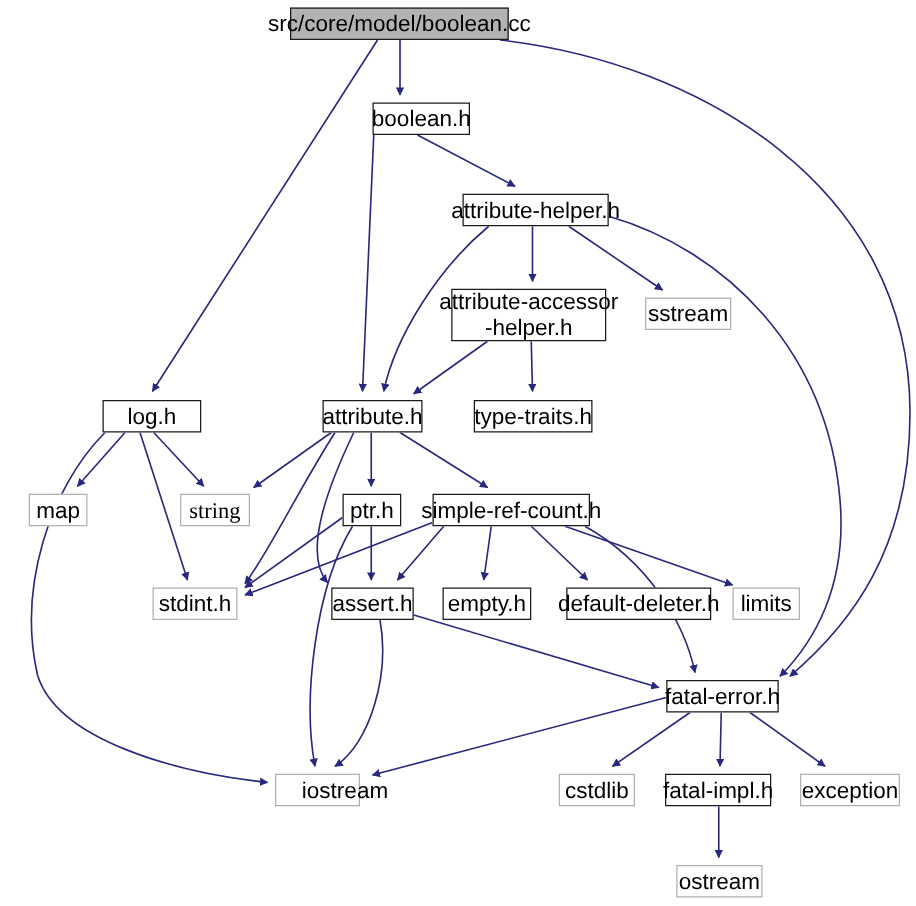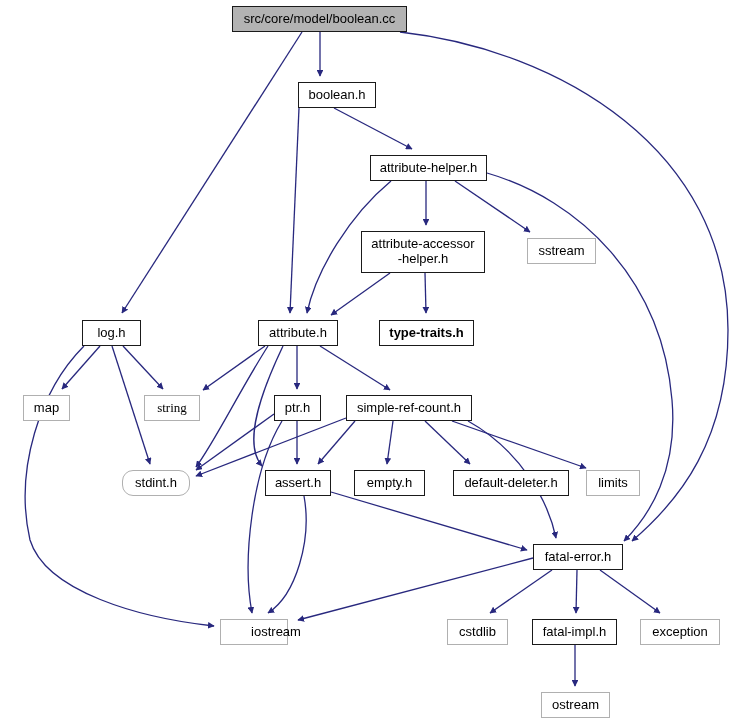--- a/index.html
+++ b/index.html
@@ -23,21 +23,21 @@
     height: 725px;
     pointer-events: none;
   }
   .node {
     position: absolute;
     box-sizing: border-box;
     display: flex;
     align-items: center;
     justify-content: center;
     text-align: center;
-    font-size: 13px;
+    font-size: 18px;
     line-height: 1.15;
     color: #000000;
     background: #ffffff;
     border: 1px solid #b0b0b0;
     white-space: pre;
     z-index: 3;
   }
   .node.strong {
     border: 1.4px solid #1a1a1a;
   }
@@ -94,29 +94,29 @@
         <path d="M 600,570 L 660,613" marker-end="url(#arrow)" stroke="#28287e"></path>
         <path d="M 575,645 L 575,686" marker-end="url(#arrow)" stroke="#28287e"></path>
       </g>
   </svg>
   <div id="node-layer">
       <div class="node root" style="left: 232px; top: 6px; width: 175px; height: 26px; background: rgb(179, 179, 179);">src/core/model/boolean.cc</div>
       <div class="node strong" style="left: 281px; top: 82px; width: 78px; height: 26px; margin-left: 17px;">boolean.h</div>
       <div class="node strong" style="left: 370px; top: 155px; width: 117px; height: 26px;">attribute-helper.h</div>
       <div class="node strong" style="left: 361px; top: 231px; width: 124px; height: 42px;">attribute-accessor
 -helper.h</div>
-      <div class="node" style="left: 527px; top: 238px; width: 69px; height: 26px;">sstream</div>
-      <div class="node strong" style="left: 82px; top: 320px; width: 59px; height: 26px;">log.h</div>
+      <div class="node" style="left: 516px; top: 238px; width: 69px; height: 26px;">sstream</div>
+      <div class="node strong" style="left: 82px; top: 320px; width: 79px; height: 26px;">log.h</div>
       <div class="node strong" style="left: 258px; top: 320px; width: 80px; height: 26px;">attribute.h</div>
-      <div class="node strong" style="left: 379px; top: 320px; width: 95px; height: 26px; font-weight: bold;">type-traits.h</div>
+      <div class="node strong" style="left: 379px; top: 320px; width: 95px; height: 26px;">type-traits.h</div>
       <div class="node" style="left: 23px; top: 395px; width: 47px; height: 26px;">map</div>
       <div class="node" style="left: 144px; top: 395px; width: 56px; height: 26px; font-family: Liberation Serif, serif;">string</div>
       <div class="node strong" style="left: 274px; top: 395px; width: 47px; height: 26px;">ptr.h</div>
       <div class="node strong" style="left: 346px; top: 395px; width: 126px; height: 26px;">simple-ref-count.h</div>
-      <div class="node" style="left: 122px; top: 470px; width: 68px; height: 26px; border-radius: 11px;">stdint.h</div>
+      <div class="node" style="left: 122px; top: 470px; width: 68px; height: 26px;">stdint.h</div>
       <div class="node strong" style="left: 265px; top: 470px; width: 66px; height: 26px;">assert.h</div>
       <div class="node strong" style="left: 354px; top: 470px; width: 71px; height: 26px;">empty.h</div>
       <div class="node strong" style="left: 453px; top: 470px; width: 116px; height: 26px;">default-deleter.h</div>
       <div class="node" style="left: 586px; top: 470px; width: 54px; height: 26px;">limits</div>
       <div class="node strong" style="left: 533px; top: 544px; width: 90px; height: 26px;">fatal-error.h</div>
       <div class="node" style="left: 220px; top: 619px; width: 68px; height: 26px; padding-left: 44px;">iostream</div>
       <div class="node" style="left: 447px; top: 619px; width: 61px; height: 26px;">cstdlib</div>
       <div class="node strong" style="left: 532px; top: 619px; width: 85px; height: 26px;">fatal-impl.h</div>
       <div class="node" style="left: 640px; top: 619px; width: 80px; height: 26px;">exception</div>
       <div class="node" style="left: 541px; top: 692px; width: 69px; height: 26px; text-align: center;">ostream</div>

